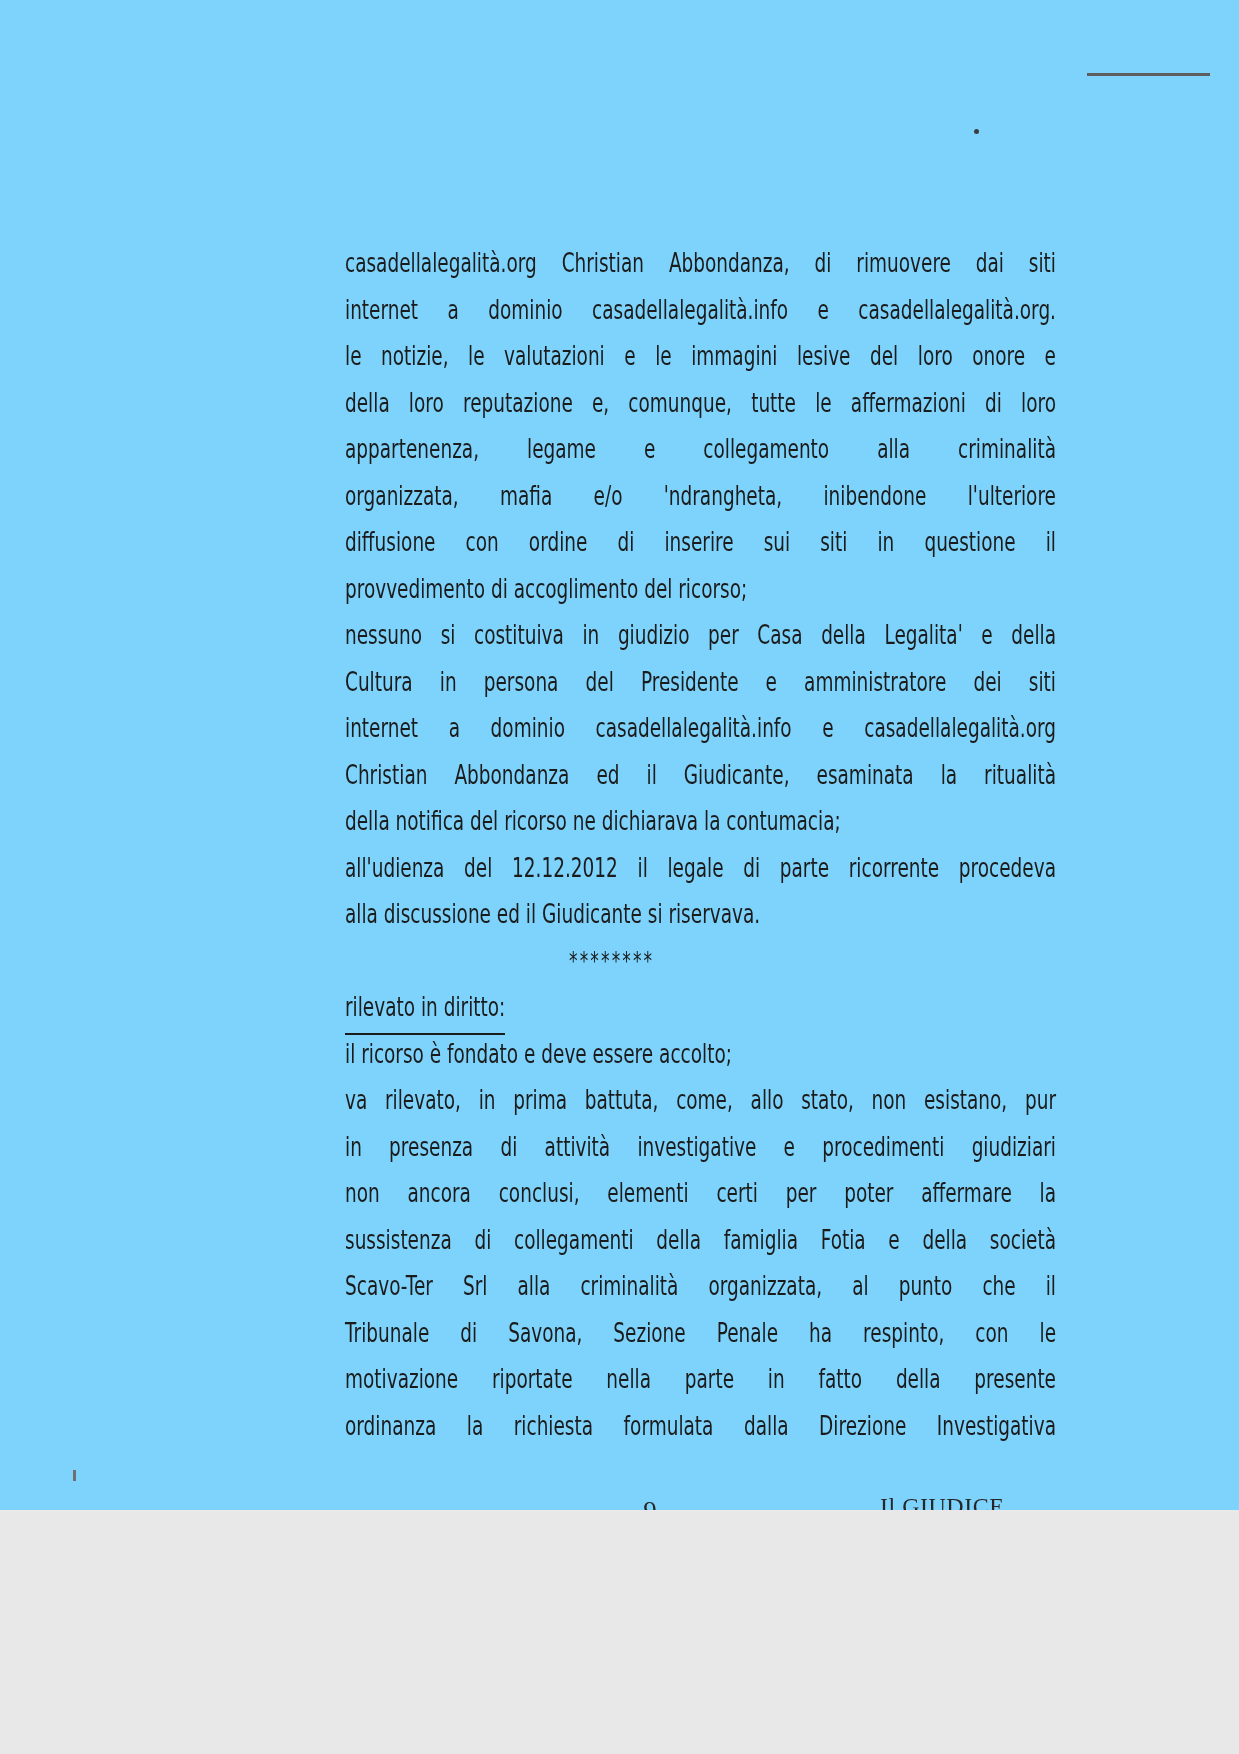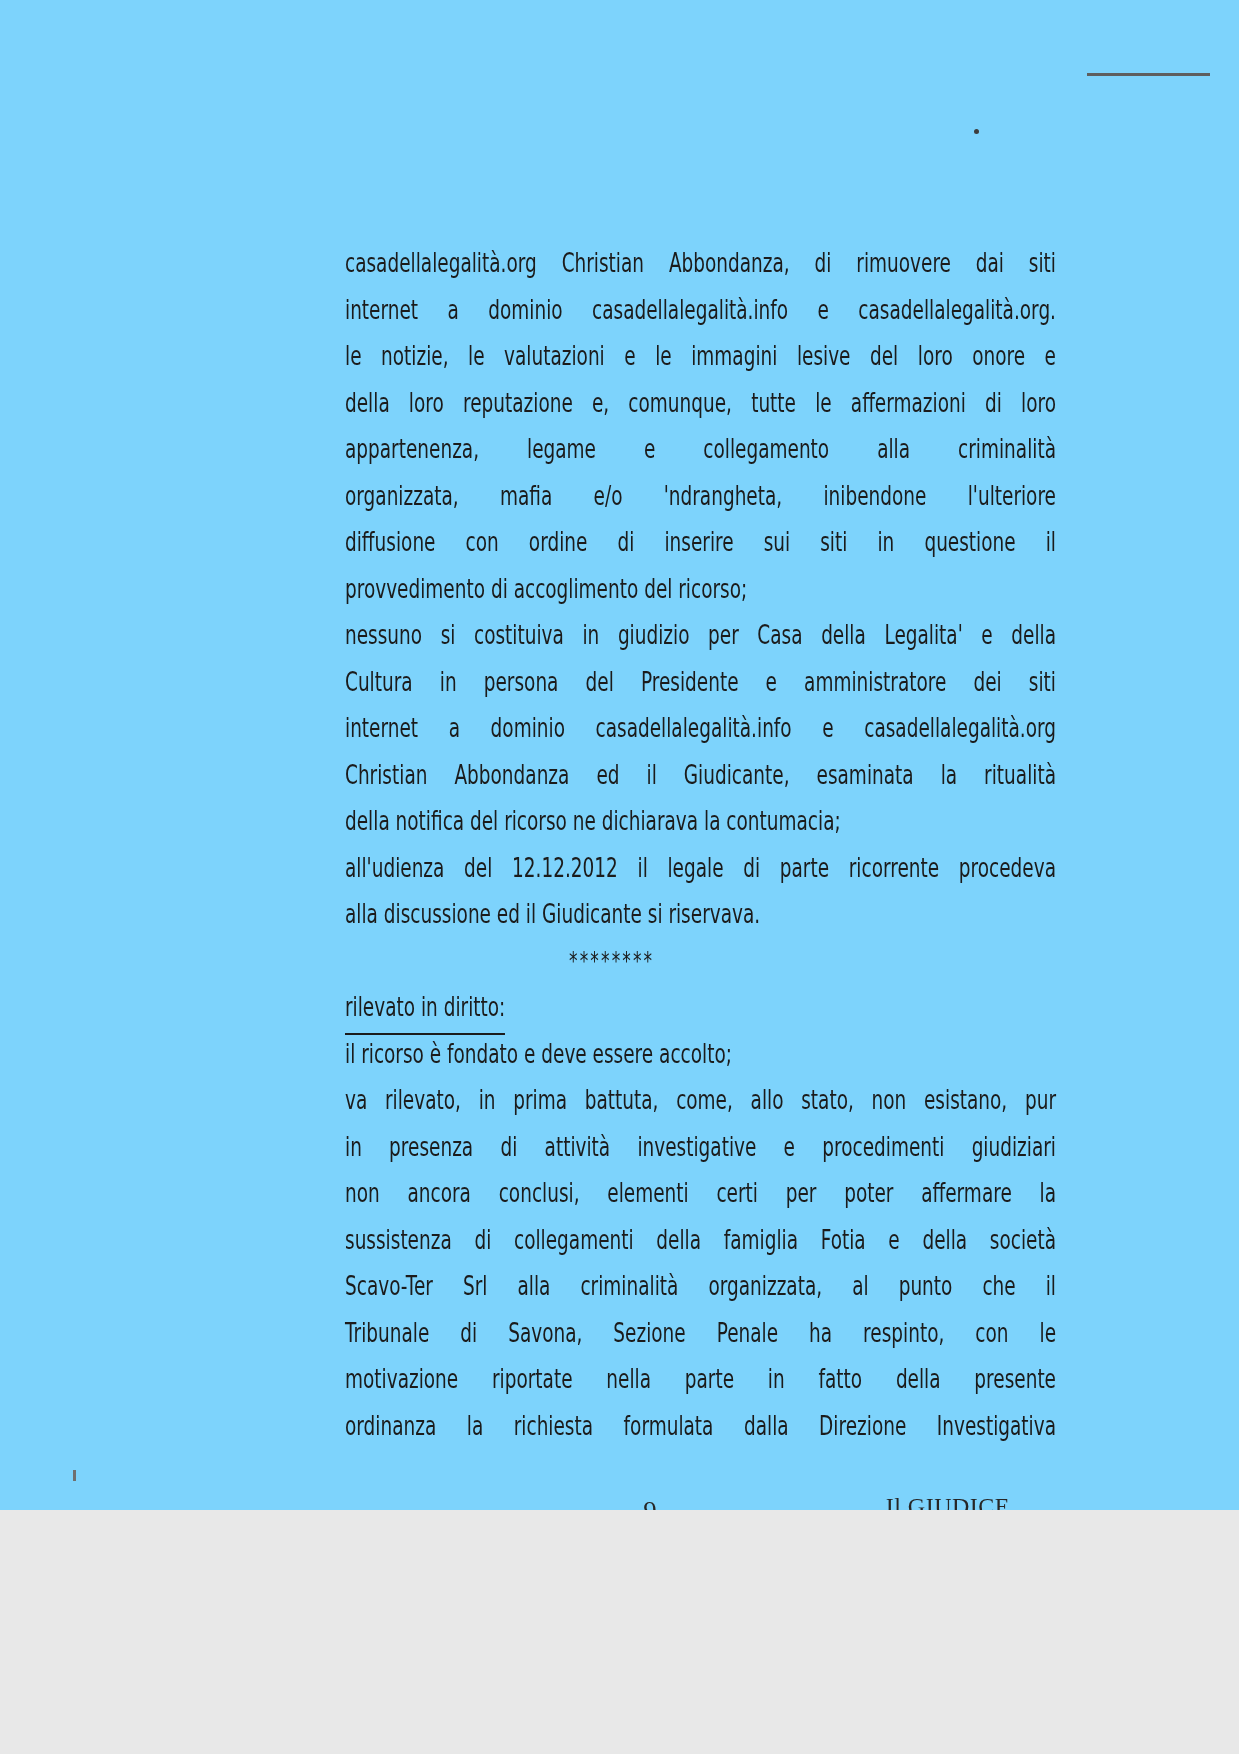--- a/index.html
+++ b/index.html
@@ -28,21 +28,21 @@
   }
   .line{height:46.5px;text-align:justify;text-align-last:justify;white-space:normal;}
   .line.last{text-align-last:left;}
   .line.separator{width:75%;text-align:center;text-align-last:center;letter-spacing:3px;font-size:24px;}
   .line.heading-row{text-align-last:left;}
   .heading{display:inline-block;border-bottom:2.5px solid #1b1b1b;padding-bottom:2px;}
 
   
   .footer-text{font-family:"Liberation Serif",serif;color:#262626;position:absolute;}
   .page-number{left:630px;top:1496px;width:40px;text-align:center;font-size:27px;}
-  .judge-title{left:880px;top:1493px;width:130px;text-align:right;font-size:24px;letter-spacing:0.5px;}
+  .judge-title{left:880px;top:1493px;width:130px;text-align:left;font-size:24px;letter-spacing:0.5px;}
   .judge-name{left:798px;top:1524px;width:255px;text-align:center;font-size:24px;letter-spacing:0.3px;}
   .signature{position:absolute;left:790px;top:1525px;width:280px;height:115px;}
 </style>
 </head>
 <body>
 
 <div class="page">
 
   <div class="scan-line"></div>
   <div class="scan-dot"></div>

